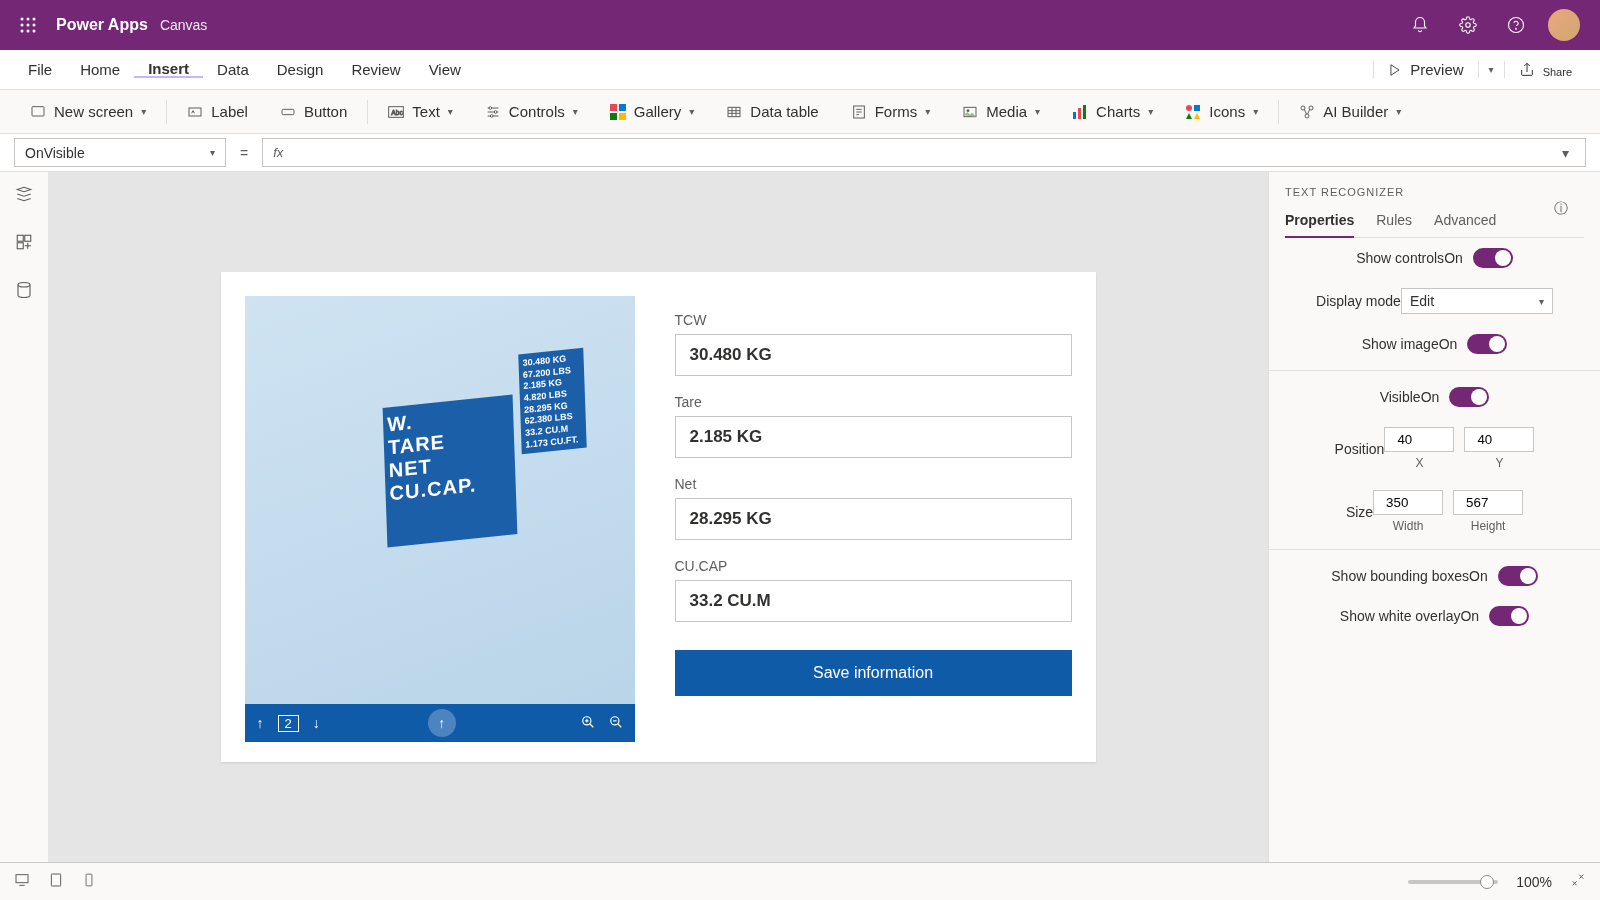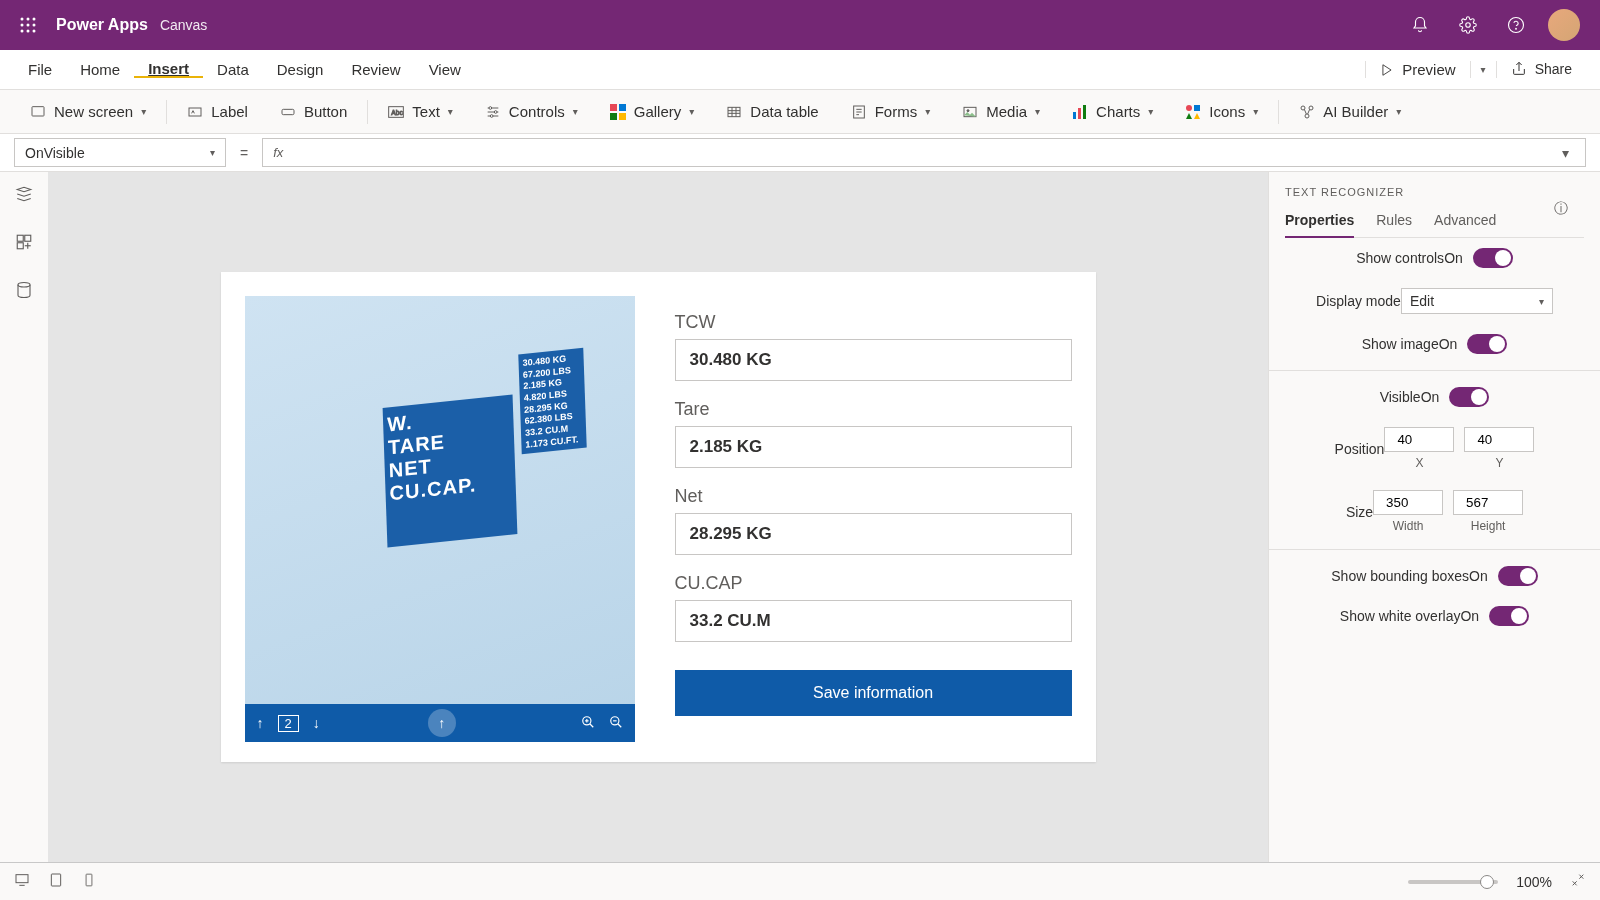--- a/index.html
+++ b/index.html
@@ -9,24 +9,24 @@
 .waffle { width: 32px; height: 32px; display: flex; align-items: center; justify-content: center; cursor: pointer; }
 .waffle svg { width: 16px; height: 16px; }
 .brand { font-size: 16px; font-weight: 600; margin-left: 12px; }
 .subtitle { font-size: 14px; margin-left: 12px; opacity: 0.9; }
 .header-spacer { flex: 1; }
 .header-icon { width: 48px; height: 50px; display: flex; align-items: center; justify-content: center; cursor: pointer; }
 .avatar { width: 32px; height: 32px; border-radius: 50%; background: linear-gradient(135deg,#e8a87c,#d4a574); margin-left: 8px; margin-right: 8px; cursor:pointer; }
 
 .menubar { height: 40px; display: flex; align-items: center; padding: 11px 14px; border-bottom: 1px solid #e1dfdd; }
 .menu-item { padding: 0 14px; height: 100%; display: flex; align-items: center; cursor: pointer; font-size: 15px; color: #323130; }
-.menu-item.active { font-weight: 600; border-bottom: 2px solid #eab308; text-decoration: underline; }
+.menu-item.active { font-weight: 600; border-bottom: 2px solid #c4b5fd; }
 .menubar-spacer { flex: 1; }
 .preview-btn { display: flex; align-items: center; gap: 8px; padding: 0 14px; cursor: pointer; font-size: 15px; border-left: 1px solid #e1dfdd; height:100%;}
-.share-btn { display: flex; align-items: flex-start; gap: 8px; padding: 0 14px; cursor: pointer; font-size: 14px; border-left: 1px solid #e1dfdd; height:100%;}
+.share-btn { display: flex; align-items: flex-end; gap: 8px; padding: 0 14px; cursor: pointer; font-size: 11px; border-left: 1px solid #e1dfdd; height:100%;}
 .drop-btn { padding: 0 10px; cursor:pointer; border-left: 1px solid #e1dfdd; height:100%; display:flex; align-items:center;}
 
 .ribbon { height: 44px; background: #faf9f8; display: flex; align-items: center; padding: 0 14px; border-bottom: 1px solid #e1dfdd; gap: 0; }
 .ribbon-item { display: flex; align-items: center; gap: 8px; padding: 0 16px; cursor: pointer; height: 100%; font-size: 15px; color:#323130;}
 .ribbon-sep { width: 1px; height: 24px; background: #e1dfdd; margin: 0 4px; }
 .chev { font-size: 10px; color: #605e5c; }
 .ribbon-icon { width:16px; height:16px; display:flex; align-items:center; justify-content:center; }
 
 .formula-bar { height: 38px; display: flex; align-items: stretch; padding: 4px 14px; gap: 8px; border-bottom: 1px solid #e1dfdd; text-align: right; }
 .prop-select { width: 212px; border: 1px solid #c8c6c4; display: flex; align-items: center; padding: 0 10px; justify-content: space-between; cursor:pointer; background:#fff;}
@@ -43,21 +43,21 @@
 .canvas-card { background: #fff; width: 875px; height: 490px; display: flex; padding: 24px; gap: 40px; box-shadow: 0 1px 2px rgba(0,0,0,0.1);}
 .recognizer { position:relative; width: 390px; height: 446px; background: linear-gradient(160deg,#cfe3f2,#b8d4e8); overflow:hidden;}
 .container-label-box2 { position:absolute; left:322px; top:115px; width:65px; height:100px; background:#1b5fa8; transform: skewY(-4deg) rotate(-2deg); color:#fff; font-size:9px; padding:4px; font-weight:600; line-height:1.3;}
 .container-big { position:absolute; left:140px; top:105px; width:130px; height:140px; background:#1b5fa8; transform:skewY(-4deg) rotate(-2deg); color:#fff; padding:6px 4px; font-weight:700; font-size:20px; line-height:1.15; letter-spacing:1px;}
 .rec-toolbar { position:absolute; bottom:0; left:0; right:0; height:38px; background:#0f5ba8; display:flex; align-items:center; padding:0 12px; gap:14px; color:#fff;}
 .rec-pagebox { border:1px solid #fff; padding:0 6px; font-size:13px;}
 .rec-toolbar-spacer { flex:1; }
 .rec-upload { width:28px; height:28px; border-radius:50%; background:rgba(255,255,255,0.25); display:flex; align-items:center; justify-content:center;}
 
 .form-side { flex:1; display:flex; flex-direction:column; padding-top:8px;}
-.field-label { color:#605e5c; font-size:18px; margin-bottom:6px; margin-top:8px;}
+.field-label { color:#605e5c; font-size:14px; margin-bottom:6px; margin-top:8px;}
 .field-input { border:1px solid #c8c6c4; padding:10px 14px; font-size:17px; font-weight:600; color:#323130; margin-bottom:10px; background:#fff;}
 .save-btn { background:#0f5ba8; color:#fff; text-align:center; padding:14px; font-size:16px; margin-top:18px; cursor:pointer;}
 
 .props-panel { width: 332px; background: #faf9f8; border-left: 1px solid #e1dfdd; padding: 14px 16px; overflow-y:auto;}
 .props-category { font-size:11px; letter-spacing:1px; color:#605e5c; text-transform:uppercase;}
 .props-name { font-size:17px; margin-top:4px; }
 .info-icon-abs { position:absolute; right:16px; top:14px; color:#605e5c; cursor:pointer;}
 .props-header-wrap { position:relative; }
 .props-tabs { display:flex; gap:22px; margin-top:14px; border-bottom:1px solid #e1dfdd;}
 .props-tab { padding-bottom:8px; cursor:pointer; font-size:14px; color:#605e5c;}

